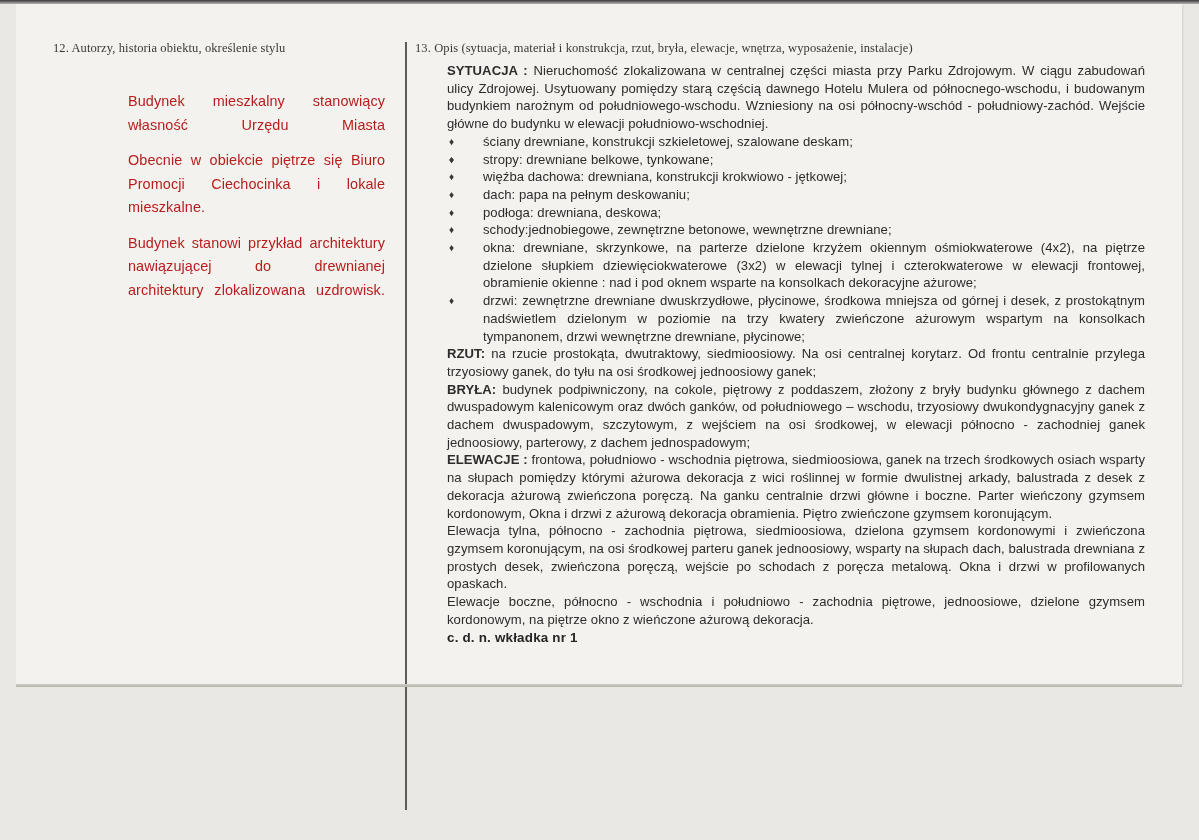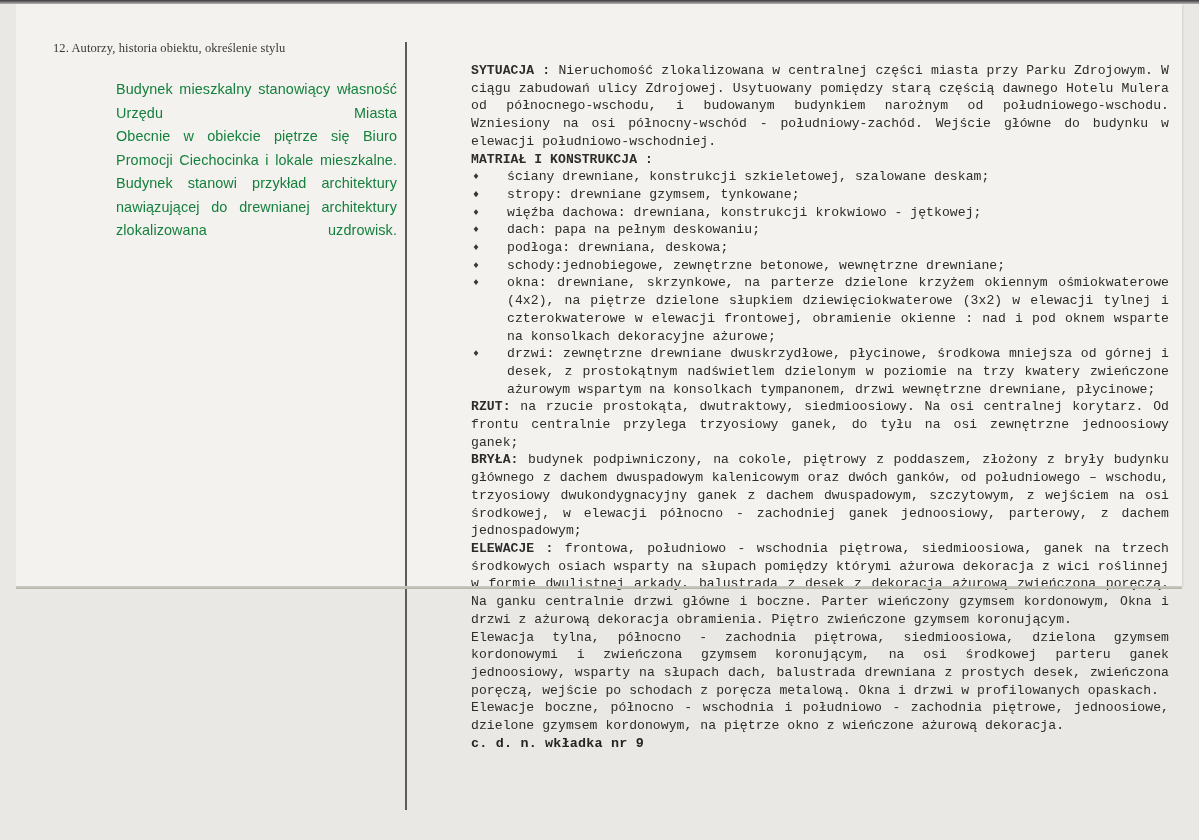--- a/index.html
+++ b/index.html
@@ -19,21 +19,21 @@
     position: absolute;
     left: 0; top: 0;
     width: 1199px; height: 4px;
     background: linear-gradient(to bottom, #3c3a3c 0%, #6f6d70 45%, #b9b7b4 100%);
   }
   #page-sheet {
     position: absolute;
     left: 16px;
     top: 4px;
     width: 1166px;
-    height: 582px;
+    height: 680px;
     background: #f3f2ee;
     box-shadow: 1px 1px 2px rgba(0,0,0,0.10);
   }
   #page-sheet::after {
     content: "";
     position: absolute;
     left: 0; right: 0; bottom: -3px;
     height: 3px;
     background: linear-gradient(to bottom, #cfccc5, #b7b4ac);
   }
@@ -59,39 +59,38 @@
   #right-field-header { left: 399px; top: 37px; }
 
   
   #left-column {
     position: absolute;
     left: 100px;
     top: 74px;
     width: 281px;
   }
   #left-column p {
-    margin: 0;
+    margin: 12px;
     text-align: justify;
     font-size: 14.4px;
     line-height: 23.5px;
-    color: #15803d;
+    color: #b91c1c;
     letter-spacing: 0.1px;
   }
 
   
   #right-column {
     position: absolute;
-    left: 455px;
+    left: 431px;
     top: 58px;
     width: 698px;
     font-size: 13.1px;
     line-height: 17.7px;
     color: #2e2c2b;
     letter-spacing: 0.05px;
-    font-family: Liberation Mono, monospace;
   }
   #right-column p {
     margin: 0;
     text-align: justify;
     text-justify: inter-word;
   }
   #right-column p > .lead {
     font-weight: bold;
   }
   .bullet-list {
@@ -127,53 +126,53 @@
 </style>
 </head>
 <body>
 
 <div id="scan-top-edge"></div>
 
 <div id="page-sheet">
 
   <div class="field-header" id="left-field-header">12. Autorzy, historia obiektu, określenie stylu</div>
 
+  <div class="field-header" id="right-field-header">13. Opis (sytuacja, materiał i konstrukcja, rzut, bryła, elewacje, wnętrza, wyposażenie, instalacje)</div>
 
   <div id="column-divider"></div>
 
   <div id="left-column">
     <p class="justify-all">Budynek mieszkalny stanowiący własność Urzędu Miasta</p>
     <p class="justify-all">Obecnie w obiekcie piętrze się Biuro Promocji Ciechocinka i lokale mieszkalne.</p>
     <p class="justify-all">Budynek stanowi przykład architektury nawiązującej do drewnianej architektury zlokalizowana uzdrowisk.</p>
   </div>
 
   <div id="right-column">
 
     <p><span class="lead">SYTUACJA :</span><span> Nieruchomość zlokalizowana w centralnej części miasta przy Parku Zdrojowym. W ciągu zabudowań ulicy Zdrojowej. Usytuowany pomiędzy starą częścią dawnego Hotelu Mulera od północnego-wschodu, i budowanym budynkiem narożnym od południowego-wschodu. Wzniesiony na osi północny-wschód - południowy-zachód. Wejście główne do budynku w elewacji południowo-wschodniej.</span></p>
 
-    <p><span class="lead">MATRIAŁ I KONSTRUKCJA :</span></p>
 
     <ul class="bullet-list">
       <li><span class="bullet-glyph">♦</span><span>ściany drewniane, konstrukcji szkieletowej, szalowane deskam;</span></li>
       <li><span class="bullet-glyph">♦</span></li>
-      <li><span class="bullet-glyph">♦</span><span>stropy: drewniane gzymsem, tynkowane;</span></li>
+      <li><span class="bullet-glyph">♦</span><span>stropy: drewniane belkowe, tynkowane;</span></li>
       <li><span class="bullet-glyph">♦</span><span>więźba dachowa: drewniana, konstrukcji krokwiowo - jętkowej;</span></li>
       <li><span class="bullet-glyph">♦</span><span>dach: papa na pełnym deskowaniu;</span></li>
       <li><span class="bullet-glyph">♦</span><span>podłoga: drewniana, deskowa;</span></li>
       <li><span class="bullet-glyph">♦</span><span>schody:jednobiegowe, zewnętrzne betonowe, wewnętrzne drewniane;</span></li>
       <li><span class="bullet-glyph">♦</span><span>okna: drewniane, skrzynkowe, na parterze dzielone krzyżem okiennym ośmiokwaterowe (4x2), na piętrze dzielone słupkiem dziewięciokwaterowe (3x2) w elewacji tylnej i czterokwaterowe w elewacji frontowej, obramienie okienne : nad i pod oknem wsparte na konsolkach dekoracyjne ażurowe;</span></li>
       <li><span class="bullet-glyph">♦</span><span>drzwi:  zewnętrzne drewniane dwuskrzydłowe, płycinowe, środkowa mniejsza od górnej i desek, z prostokątnym nadświetlem dzielonym w poziomie na trzy  kwatery zwieńczone ażurowym wspartym na konsolkach tympanonem, drzwi wewnętrzne drewniane, płycinowe;</span></li>
     </ul>
 
-    <p><span class="lead">RZUT:</span><span> na rzucie prostokąta, dwutraktowy, siedmioosiowy. Na osi centralnej  korytarz. Od frontu centralnie przylega trzyosiowy ganek, do tyłu na osi zewnętrzne jednoosiowy ganek;</span></p>
+    <p><span class="lead">RZUT:</span><span> na rzucie prostokąta, dwutraktowy, siedmioosiowy. Na osi centralnej  korytarz. Od frontu centralnie przylega trzyosiowy ganek, do tyłu na osi środkowej jednoosiowy ganek;</span></p>
 
     <p><span class="lead">BRYŁA:</span><span> budynek podpiwniczony, na cokole, piętrowy z poddaszem, złożony z bryły budynku głównego z dachem dwuspadowym kalenicowym oraz dwóch ganków, od południowego – wschodu, trzyosiowy dwukondygnacyjny ganek z dachem dwuspadowym, szczytowym, z wejściem na osi środkowej, w elewacji północno - zachodniej ganek jednoosiowy, parterowy, z dachem jednospadowym;</span></p>
 
     <p><span class="lead">ELEWACJE :</span><span> frontowa, południowo - wschodnia piętrowa, siedmioosiowa, ganek na trzech środkowych osiach wsparty na słupach pomiędzy którymi ażurowa dekoracja z wici roślinnej w formie dwulistnej arkady, balustrada z desek z dekoracja ażurową zwieńczona poręczą. Na ganku centralnie drzwi główne i boczne. Parter wieńczony gzymsem kordonowym, Okna i drzwi z ażurową dekoracja obramienia. Piętro zwieńczone gzymsem koronującym.</span></p>
 
     <p>Elewacja tylna, północno - zachodnia piętrowa, siedmioosiowa, dzielona gzymsem kordonowymi i zwieńczona gzymsem koronującym, na osi środkowej parteru ganek jednoosiowy, wsparty na słupach dach, balustrada drewniana z prostych desek, zwieńczona poręczą, wejście po schodach z poręcza metalową. Okna i drzwi w profilowanych opaskach.</p>
 
     <p>Elewacje boczne, północno - wschodnia i południowo - zachodnia piętrowe, jednoosiowe, dzielone gzymsem kordonowym, na piętrze okno z wieńczone ażurową dekoracja.</p>
 
-    <p id="continuation-note">c. d. n. wkładka nr 9</p>
+    <p id="continuation-note">c. d. n. wkładka nr 1</p>
 
   </div>
 </div>
 
 </body></html>

